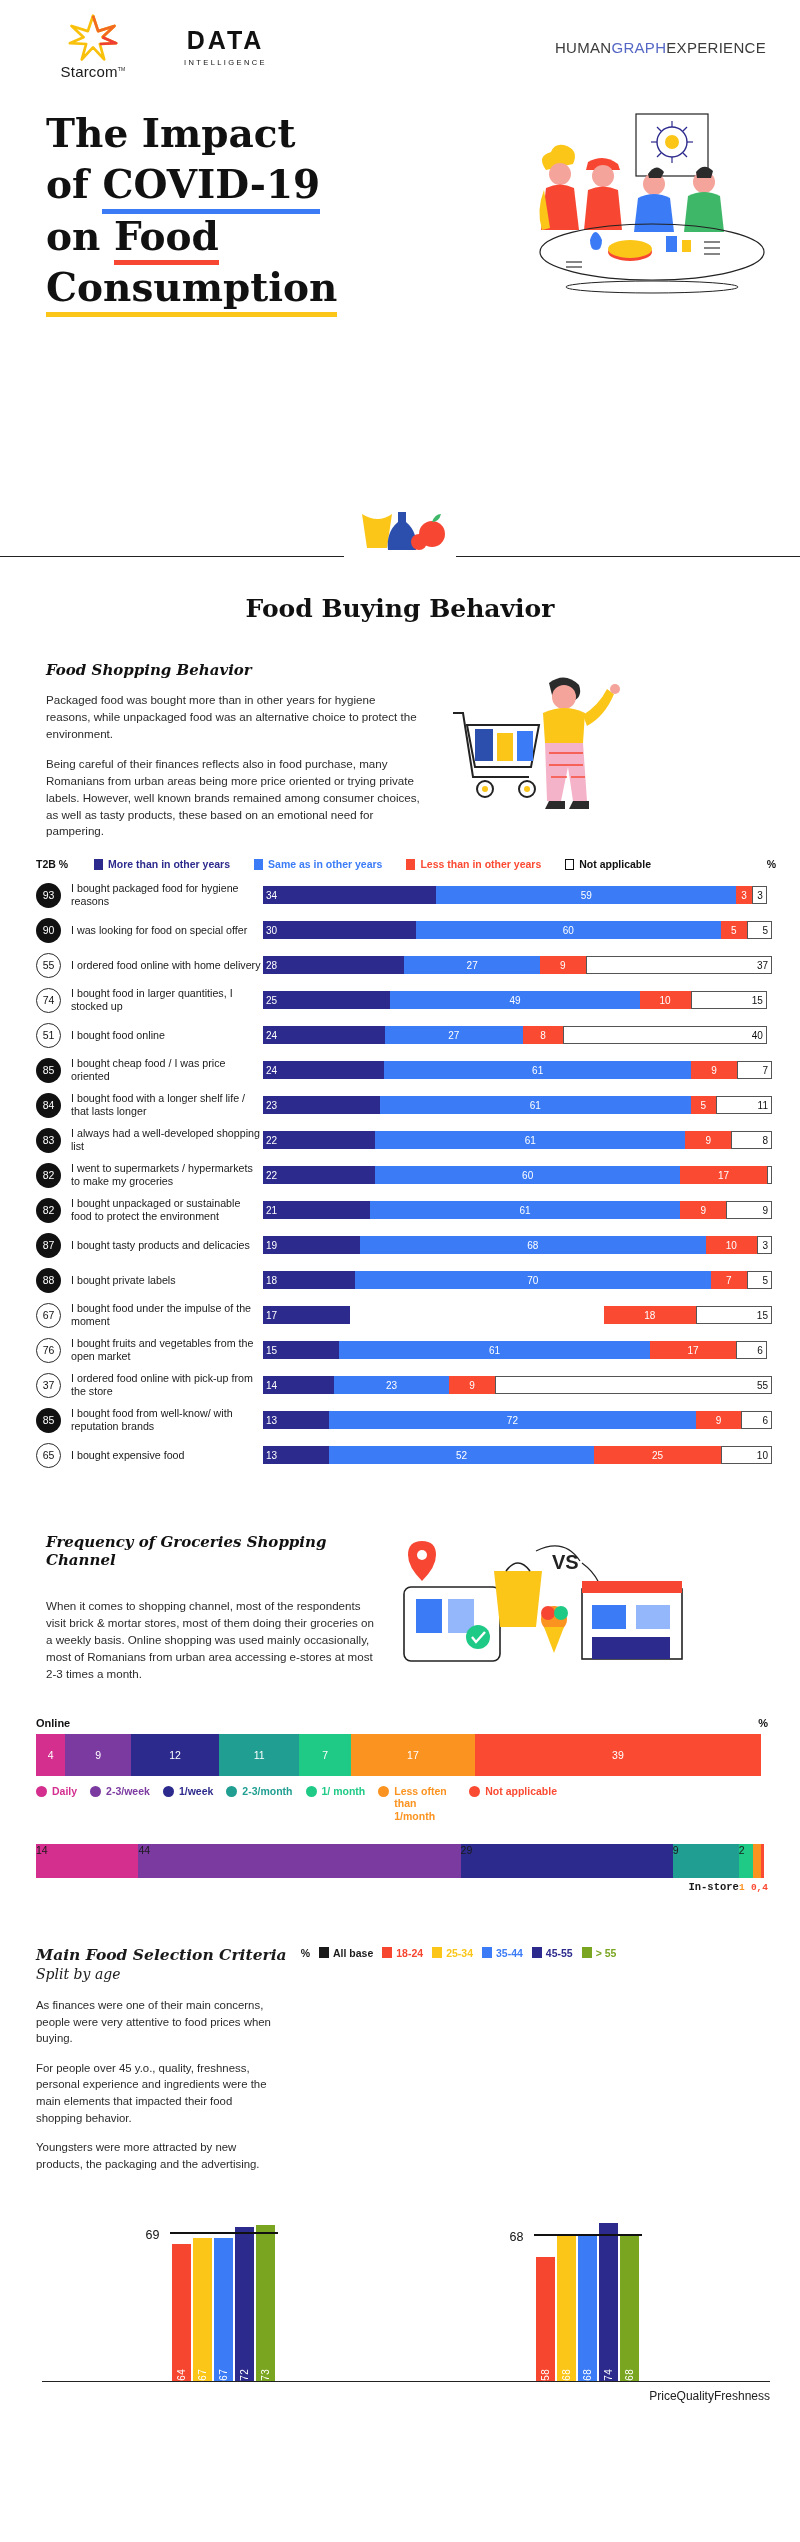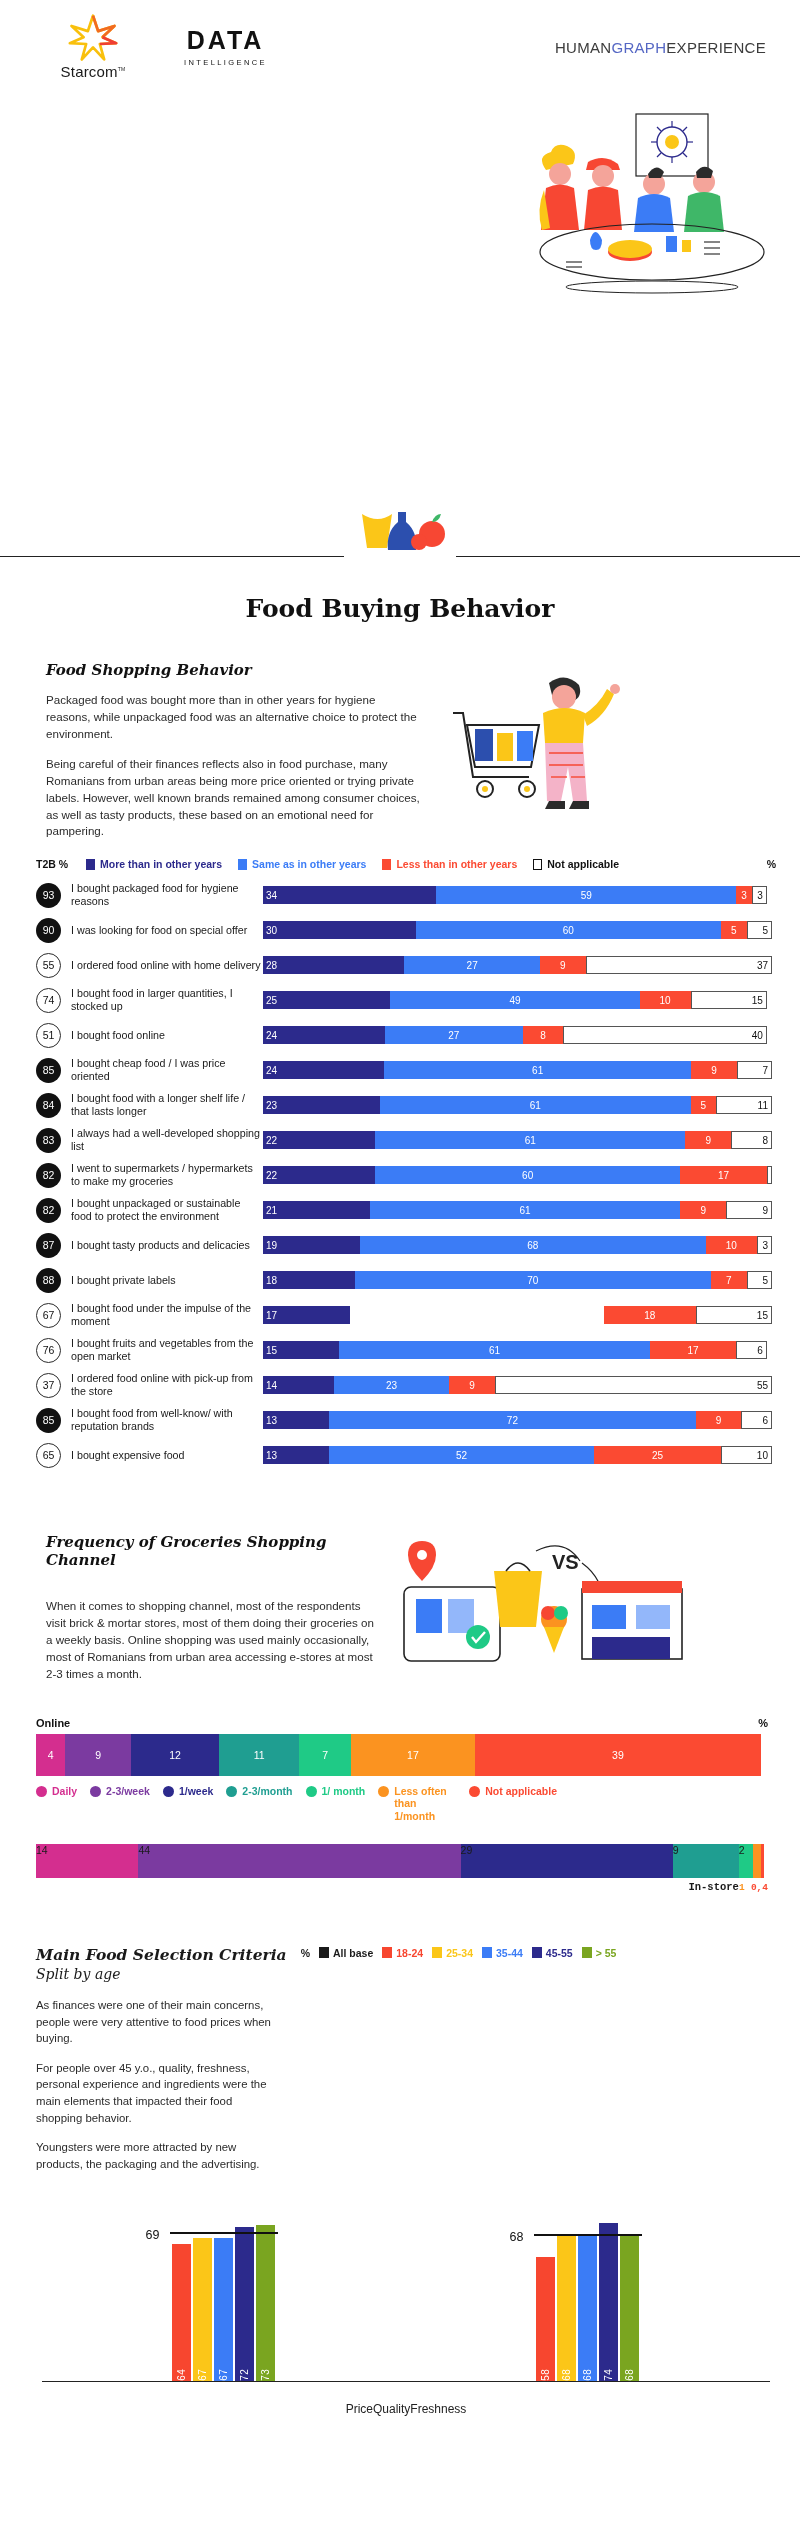--- a/index.html
+++ b/index.html
@@ -54,21 +54,21 @@
   }
   .body-copy { font-size: 11.6px; line-height: 1.46; color: #2b2b2b; }
 
   .intro { display: flex; padding: 38px 46px 0 46px; gap: 10px; }
   .intro-text { width: 375px; }
   .intro-text p { margin-top: 13px; }
   .intro-illu { flex: 1; position: relative; height: 175px; }
 
   
   .legend-row {
-    display: flex; align-items: center; gap: 0;
+    display: flex; align-items: center; gap: 8px;
     padding: 18px 14px 8px 36px; font-size: 10.5px; font-weight: 700;
   }
   .legend-row .t2b { color: #111; margin-right: 18px; }
   .legend-item { display: flex; align-items: center; margin-right: 16px; }
   .legend-chip { width: 9px; height: 11px; margin-right: 5px; display: inline-block; }
   .legend-chip.hollow { border: 1.3px solid #111; background: #fff; }
   .legend-pct { color: #111; margin-left: auto; margin-right: 10px; }
 
   
   .bars { padding: 2px 28px 0 36px; }
@@ -125,21 +125,21 @@
   .gbars { display: flex; align-items: flex-end; height: 100%; }
   .gbar { width: 19px; margin-right: 2px; position: relative; display: flex; align-items: flex-end; justify-content: center; }
   .gbar span {
     writing-mode: vertical-rl; transform: rotate(180deg);
     font-size: 10px; color: #fff; padding-bottom: 4px; letter-spacing: .3px;
   }
   .allbase {
     position: absolute; left: -2px; height: 1.6px; background: #111; z-index: 3;
   }
   .allbase-lbl { position: absolute; font-size: 12.5px; color: #111; z-index: 4; }
-  .gnames { display: flex; justify-content: center; margin-top: 20px; font-size: 12px; color: #222; }
+  .gnames { display: flex; justify-content: flex-end; margin-top: 7px; font-size: 12px; color: #222; }
   .gname { text-align: center; }
 </style>
 </head>
 <body>
 
 <div class="page">
 
   <div class="topbar">
     <div class="logo-starcom">
       <svg class="starcom-mark" viewBox="0 0 60 56">
@@ -154,20 +154,26 @@
 
     <div class="logo-data">
       <div class="data-word">DATA</div>
       <div class="data-sub">INTELLIGENCE</div>
     </div>
 
     <div class="hgx"><span>HUMAN</span><span class="mid">GRAPH</span><span>EXPERIENCE</span></div>
   </div>
 
   <div class="hero">
+    <div class="hero-title">
+      <div>The Impact</div>
+      <div><span>of </span><span class="u-blue">COVID-19</span></div>
+      <div><span>on </span><span class="u-red">Food</span></div>
+      <div><span class="u-yellow">Consumption</span></div>
+    </div>
 
     <svg class="hero-illu" viewBox="0 0 252 186">
       <rect x="110" y="2" width="72" height="62" fill="none" stroke="#222" stroke-width="1.2"></rect>
       <circle cx="146" cy="30" r="15" fill="none" stroke="#2c2a8c" stroke-width="1.4"></circle>
       <circle cx="146" cy="30" r="7" fill="#fbc618"></circle>
       <g stroke="#2c2a8c" stroke-width="1.2">
         <line x1="146" y1="9" x2="146" y2="15"></line>
           <line x1="146" y1="45" x2="146" y2="51"></line>
         <line x1="125" y1="30" x2="131" y2="30"></line>
           <line x1="161" y1="30" x2="167" y2="30"></line>

